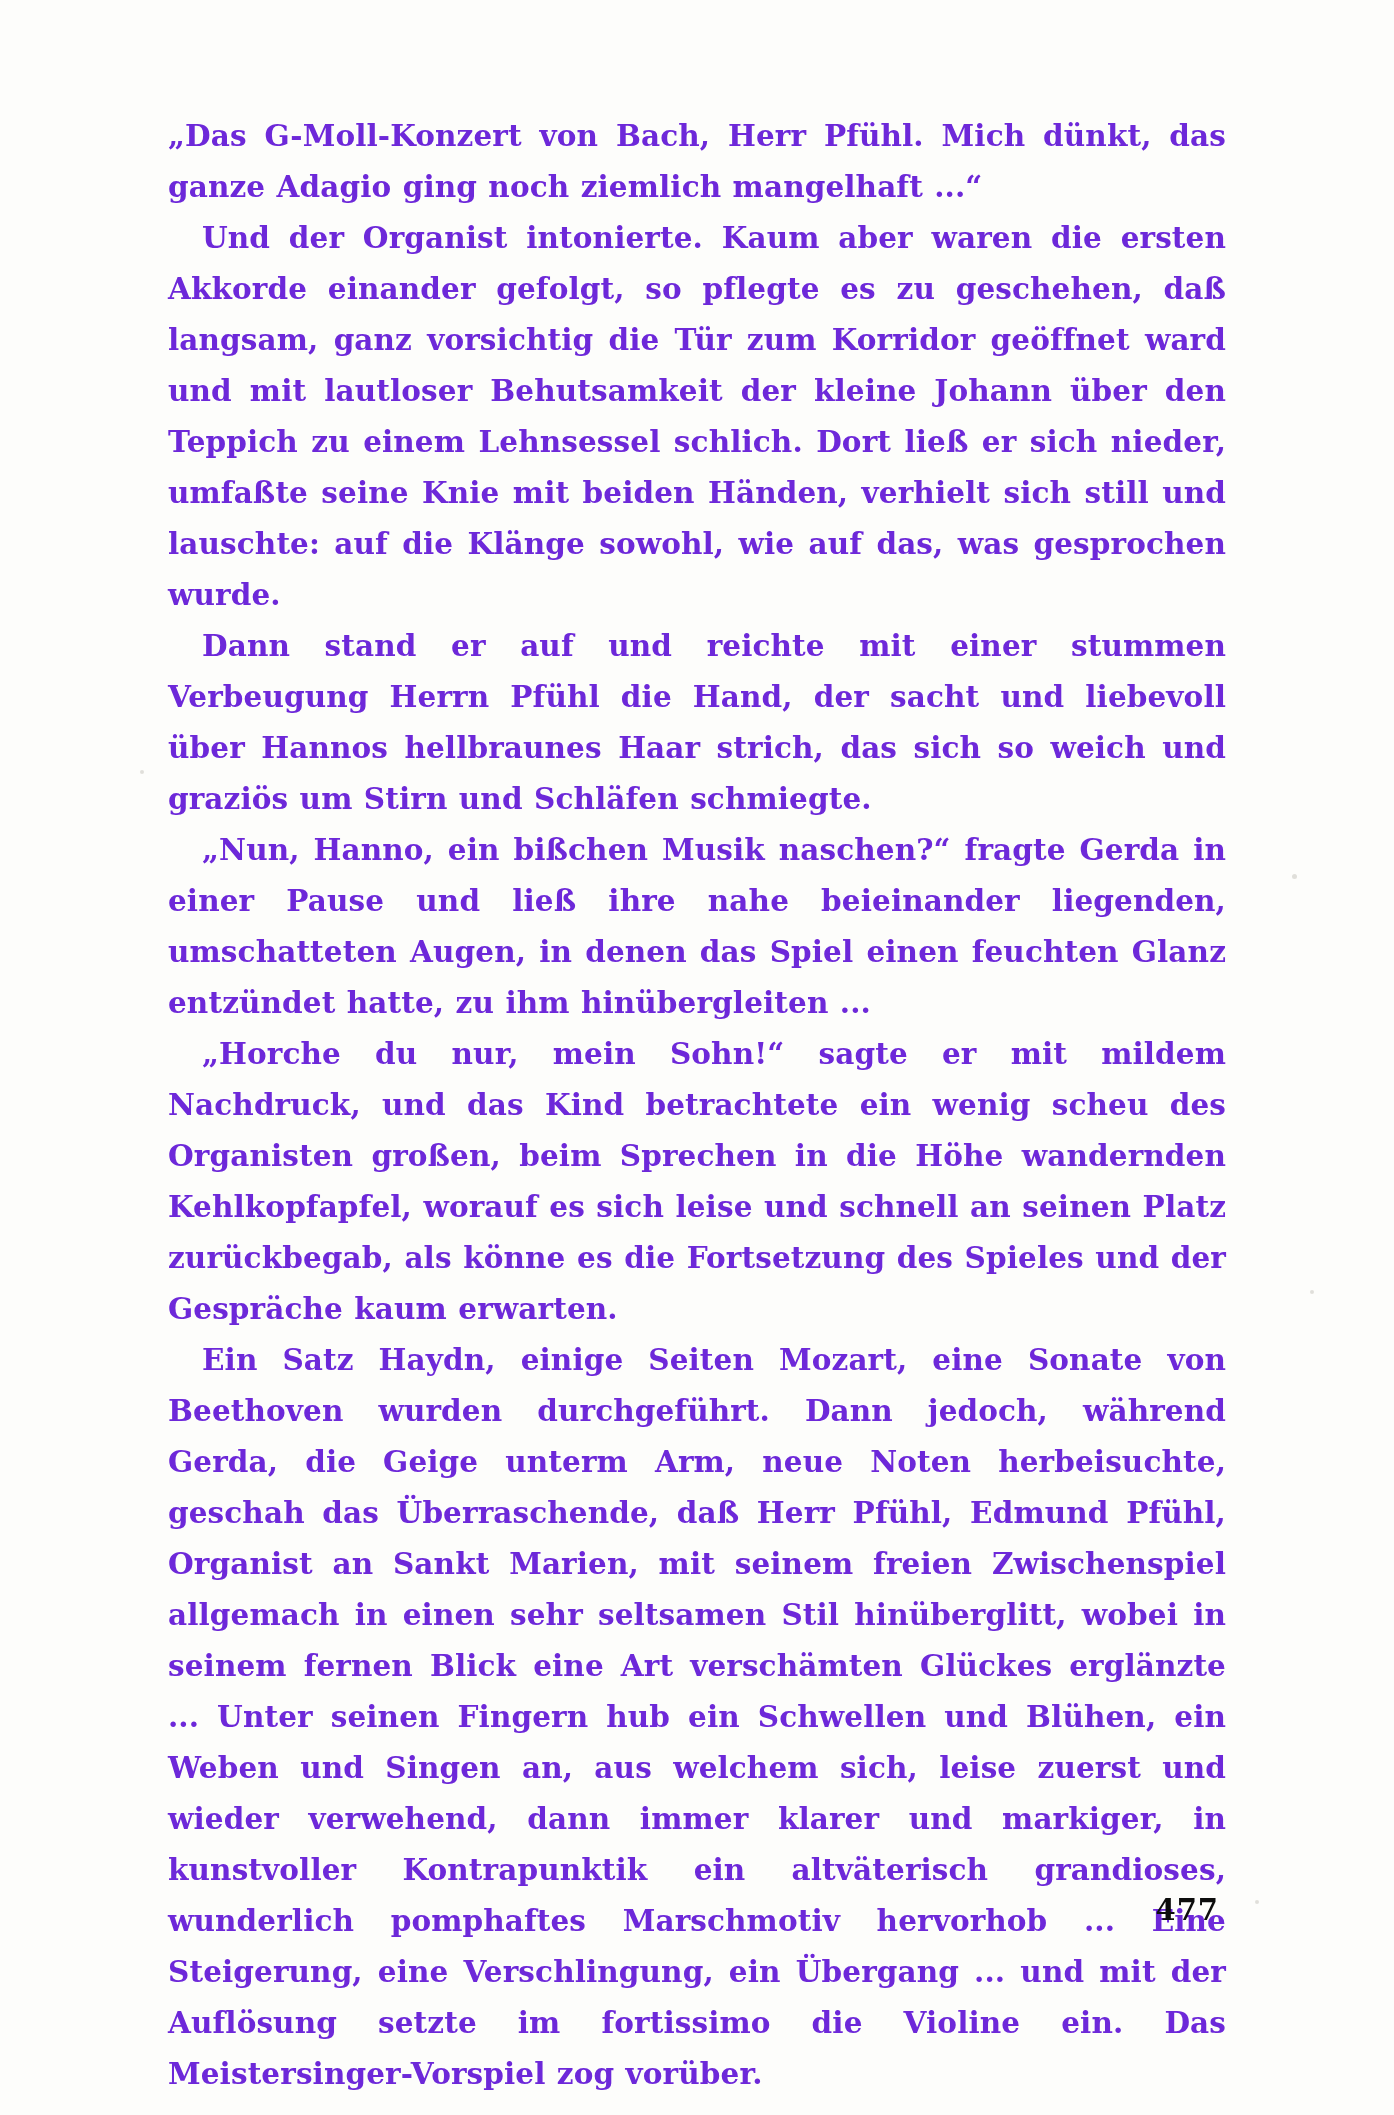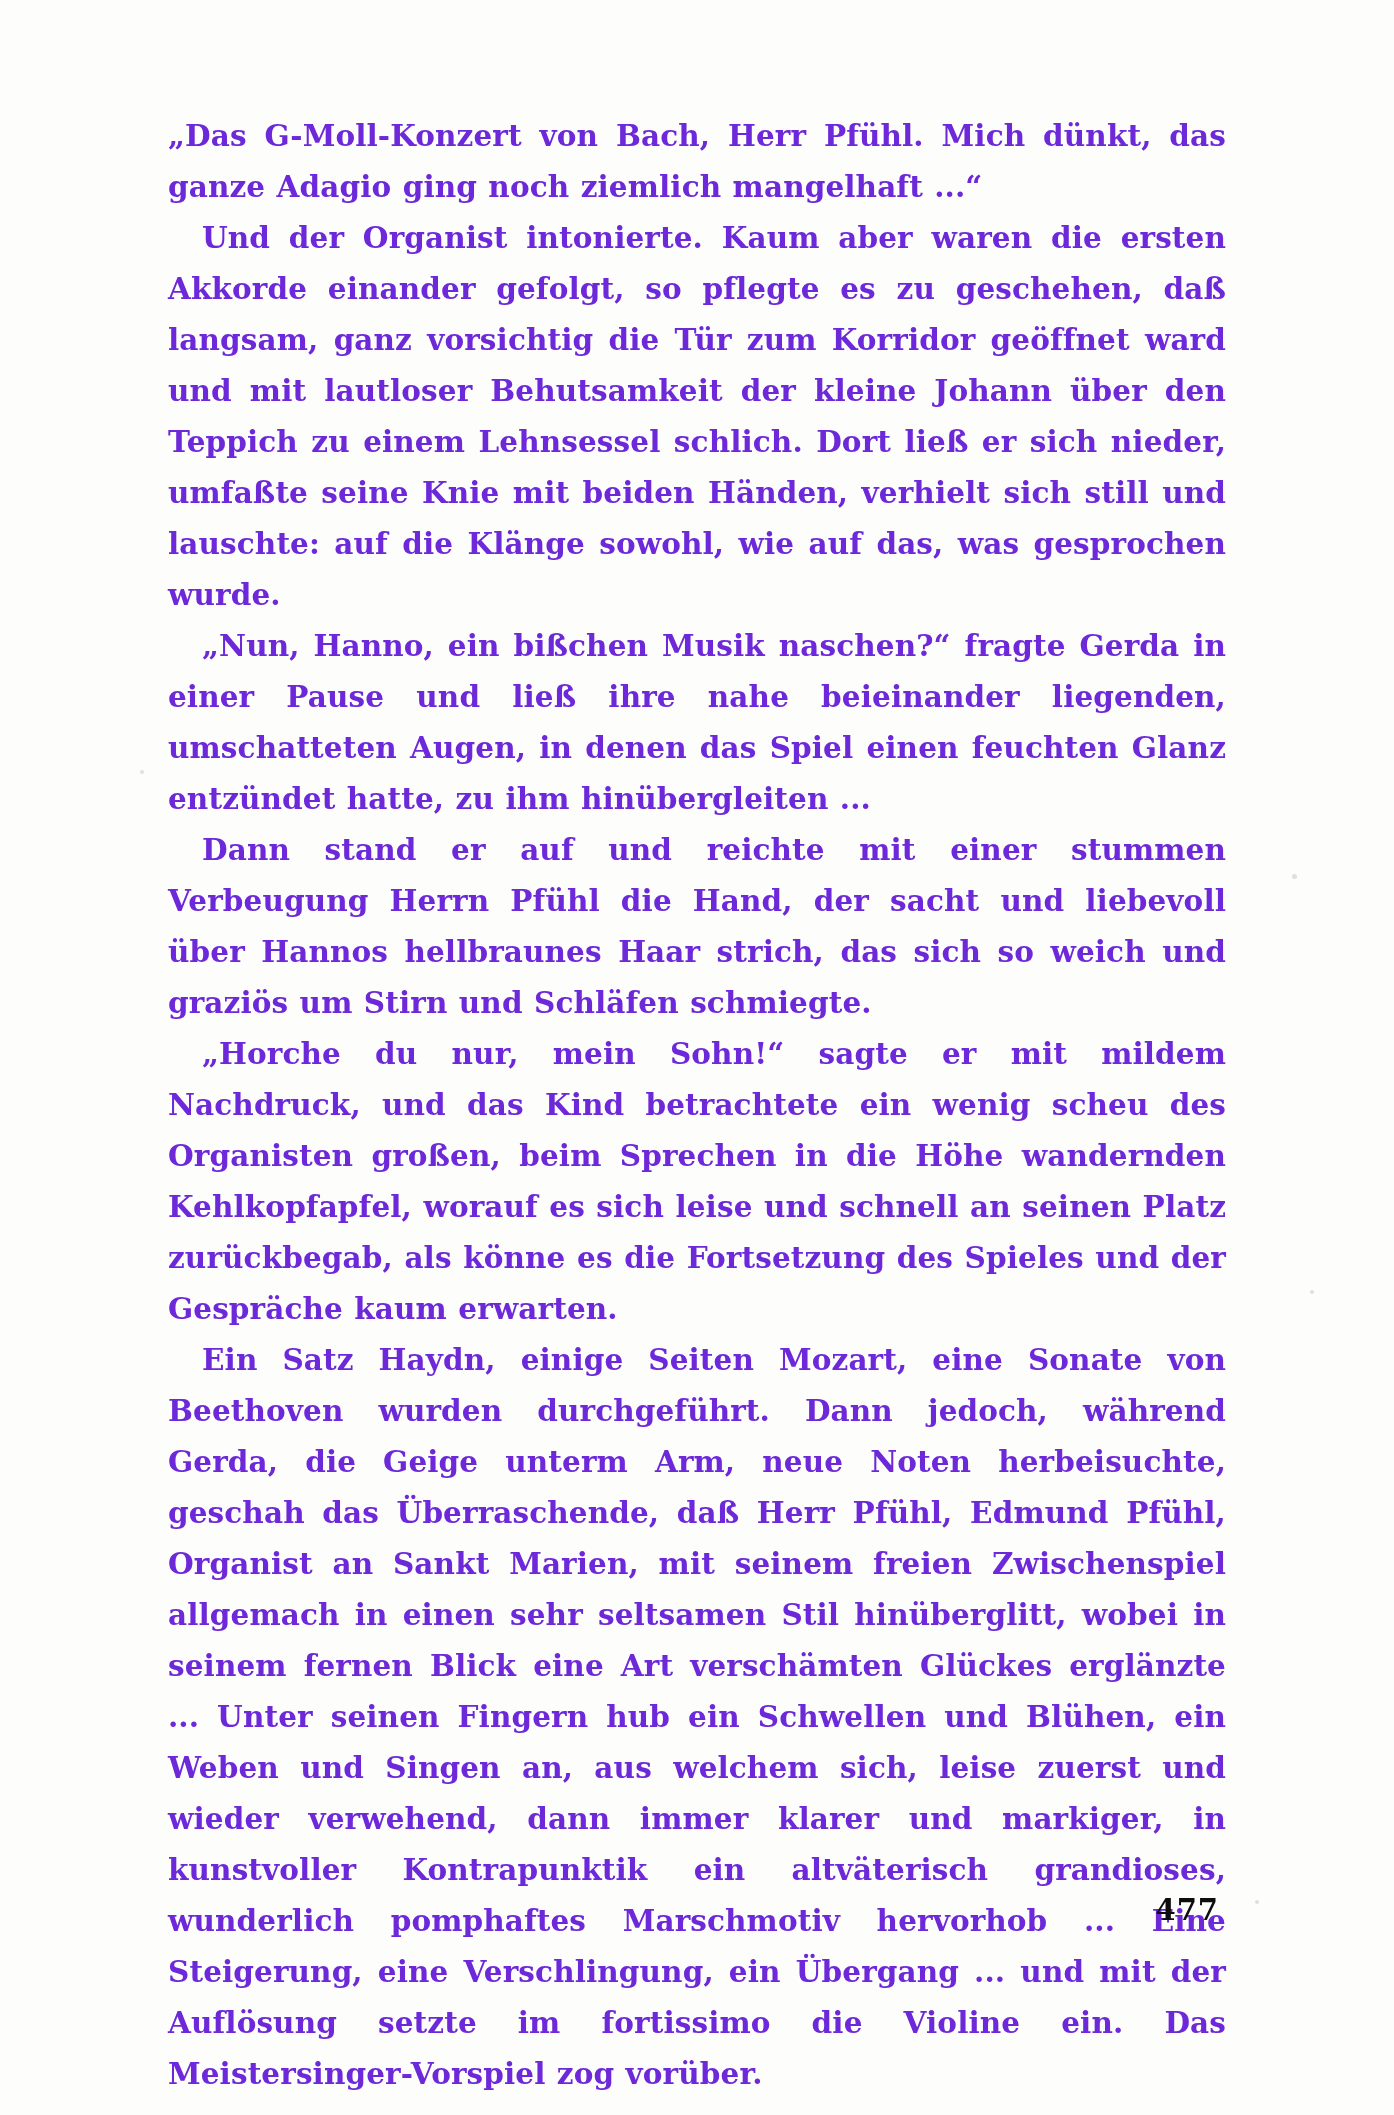--- a/index.html
+++ b/index.html
@@ -70,21 +70,21 @@
 <div class="page">
 
   <div class="speck" style="left:1292px; top:874px; width:5px; height:5px;"></div>
   <div class="speck" style="left:1310px; top:1290px; width:4px; height:4px;"></div>
   <div class="speck" style="left:1255px; top:1900px; width:4px; height:4px;"></div>
   <div class="speck" style="left:140px; top:770px; width:4px; height:4px;"></div>
 
   <div class="text-column">
     <p class="para">„Das G-Moll-Konzert von Bach, Herr Pfühl. Mich dünkt, das ganze Adagio ging noch ziemlich mangelhaft ...“</p>
     <p class="para indent">Und der Organist intonierte. Kaum aber waren die ersten Akkorde einander gefolgt, so pflegte es zu geschehen, daß langsam, ganz vorsichtig die Tür zum Korridor geöffnet ward und mit lautloser Behutsamkeit der kleine Johann über den Teppich zu einem Lehnsessel schlich. Dort ließ er sich nieder, umfaßte seine Knie mit beiden Händen, verhielt sich still und lauschte: auf die Klänge sowohl, wie auf das, was gesprochen wurde.</p>
+    <p class="para indent">Dann stand er auf und reichte mit einer stummen Verbeugung Herrn Pfühl die Hand, der sacht und liebevoll über Hannos hellbraunes Haar strich, das sich so weich und graziös um Stirn und Schläfen schmiegte.</p>
     <p class="para indent">„Nun, Hanno, ein bißchen Musik naschen?“ fragte Gerda in einer Pause und ließ ihre nahe beieinander liegenden, umschatteten Augen, in denen das Spiel einen feuchten Glanz entzündet hatte, zu ihm hinübergleiten ...</p>
-    <p class="para indent">Dann stand er auf und reichte mit einer stummen Verbeugung Herrn Pfühl die Hand, der sacht und liebevoll über Hannos hellbraunes Haar strich, das sich so weich und graziös um Stirn und Schläfen schmiegte.</p>
     <p class="para indent">„Horche du nur, mein Sohn!“ sagte er mit mildem Nachdruck, und das Kind betrachtete ein wenig scheu des Organisten großen, beim Sprechen in die Höhe wandernden Kehlkopfapfel, worauf es sich leise und schnell an seinen Platz zurückbegab, als könne es die Fortsetzung des Spieles und der Gespräche kaum erwarten.</p>
     <p class="para indent">Ein Satz Haydn, einige Seiten Mozart, eine Sonate von Beethoven wurden durchgeführt. Dann jedoch, während Gerda, die Geige unterm Arm, neue Noten herbeisuchte, geschah das Überraschende, daß Herr Pfühl, Edmund Pfühl, Organist an Sankt Marien, mit seinem freien Zwischenspiel allgemach in einen sehr seltsamen Stil hinüberglitt, wobei in seinem fernen Blick eine Art verschämten Glückes erglänzte ... Unter seinen Fingern hub ein Schwellen und Blühen, ein Weben und Singen an, aus welchem sich, leise zuerst und wieder verwehend, dann immer klarer und markiger, in kunstvoller Kontrapunktik ein altväterisch grandioses, wunderlich pomphaftes Marschmotiv hervorhob ... Eine Steigerung, eine Verschlingung, ein Übergang ... und mit der Auflösung setzte im fortissimo die Violine ein. Das Meistersinger-Vorspiel zog vorüber.</p>
   </div>
 
   <div class="folio">477</div>
 
 </div>
 
 </body></html>

